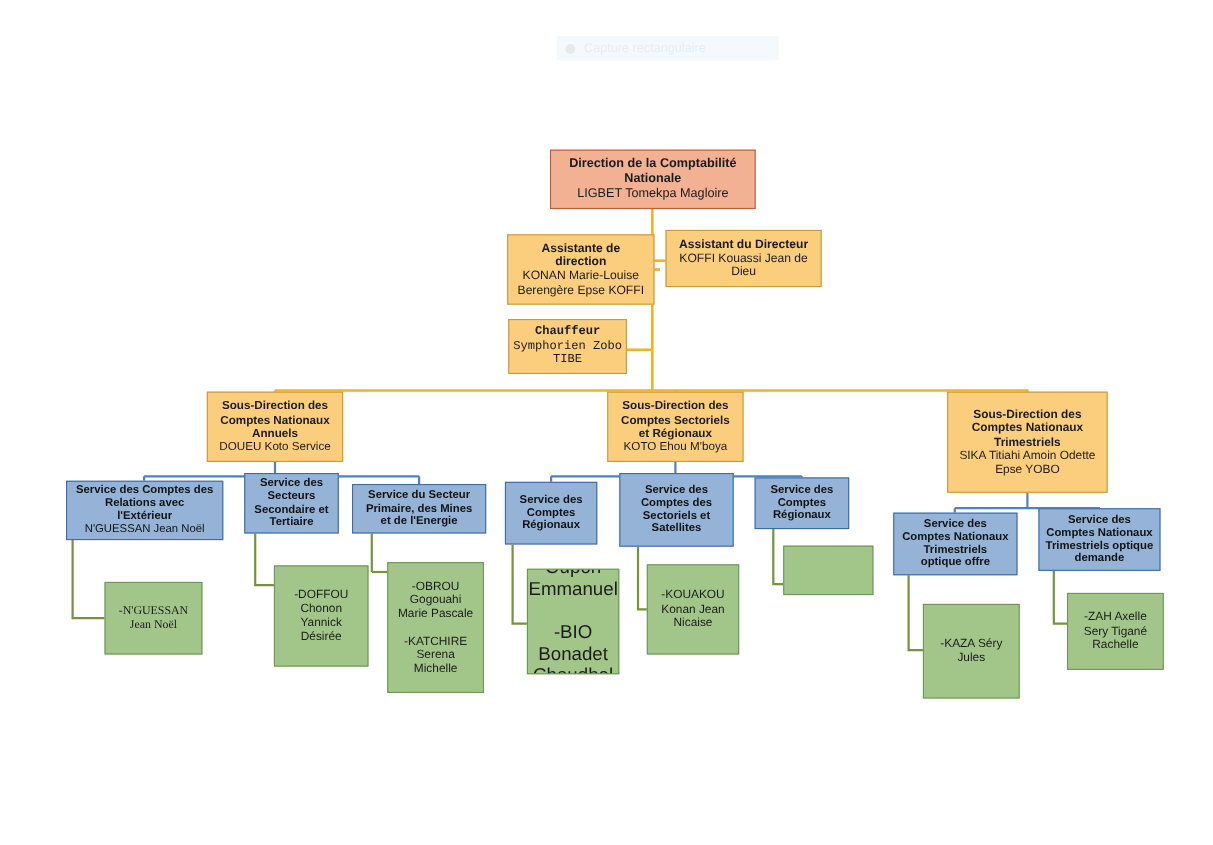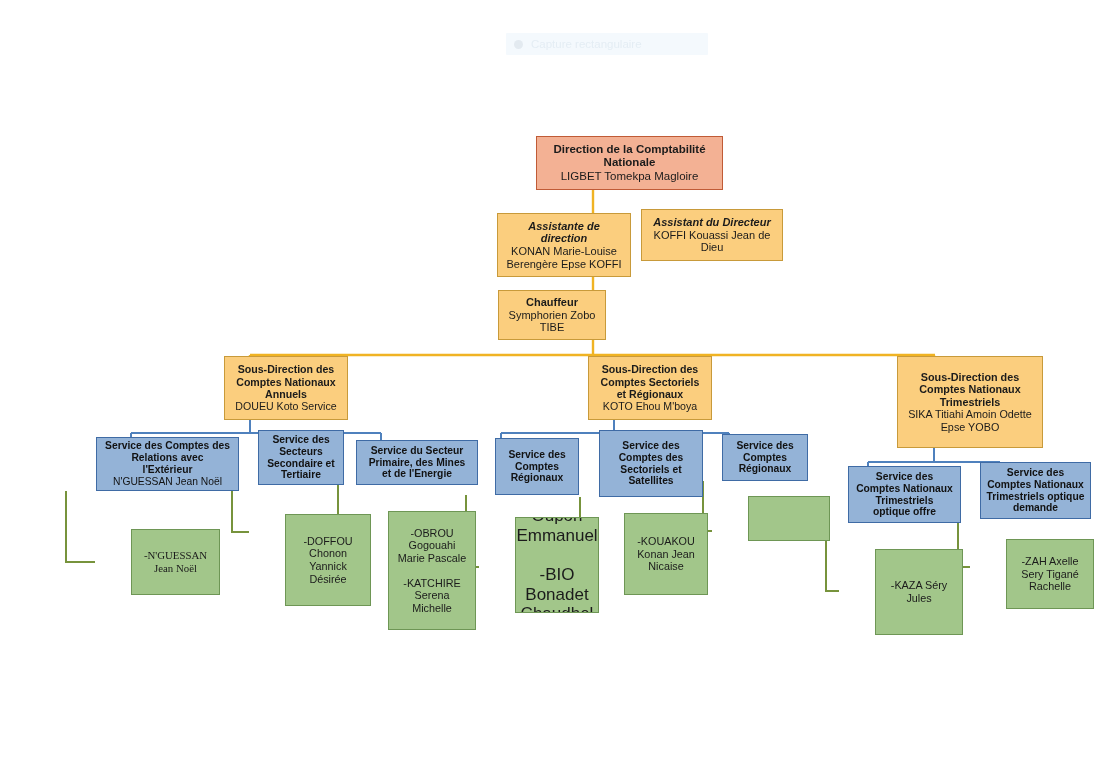--- a/index.html
+++ b/index.html
@@ -39,21 +39,20 @@
     box-sizing: border-box;
     z-index: 2;
     display: flex;
     flex-direction: column;
     align-items: center;
     justify-content: center;
     text-align: center;
     line-height: 1.16;
     padding: 14px 3px;
     overflow: hidden;
-    margin-left: 36px;
   }
   .node .ttl {
     font-weight: bold;
     display: block;
     white-space: pre-line;
   }
   .node .sub {
     font-weight: normal;
     display: block;
     white-space: pre-line;
@@ -79,21 +78,21 @@
     background: #94B3D7;
     border: 1.3px solid #3F6BA5;
     color: #121212;
   }
   .n-green {
     background: #A2C68A;
     border: 1.3px solid #6E9655;
     color: #1b1b1b;
   }
 
-  .italic .ttl { font-style: italic; }
+  .italic .ttl { }
 
   
   #capture-chip {
     position: absolute;
     left: 506px;
     top: 33px;
     width: 202px;
     height: 22px;
     background: #F4F9FD;
     z-index: 3;
@@ -196,21 +195,21 @@
     <span class="sub">KONAN Marie-Louise
 Berengère Epse KOFFI</span>
   </div>
 
   <div class="node n-gold italic" style="left:605px; top:209px; width:142px; height:52px; font-size:11px;">
     <span class="ttl">Assistant du Directeur</span>
     <span class="sub">KOFFI Kouassi Jean de
 Dieu</span>
   </div>
 
-  <div class="node n-gold" style="left:462px; top:290px; width:108px; height:50px; font-size:11px;">
+  <div class="node n-gold" style="left:462px; top:290px; width:108px; height:50px; font-size:11px;font-family:Liberation Mono, monospace;">
     <span class="ttl">Chauffeur</span>
     <span class="sub">Symphorien Zobo
 TIBE</span>
   </div>
 
   <div class="node n-gold" style="left:188px; top:356px; width:124px; height:64px; font-size:10.6px;">
     <span class="ttl">Sous-Direction des
 Comptes Nationaux
 Annuels</span>
     <span class="sub">DOUEU Koto Service</span>

